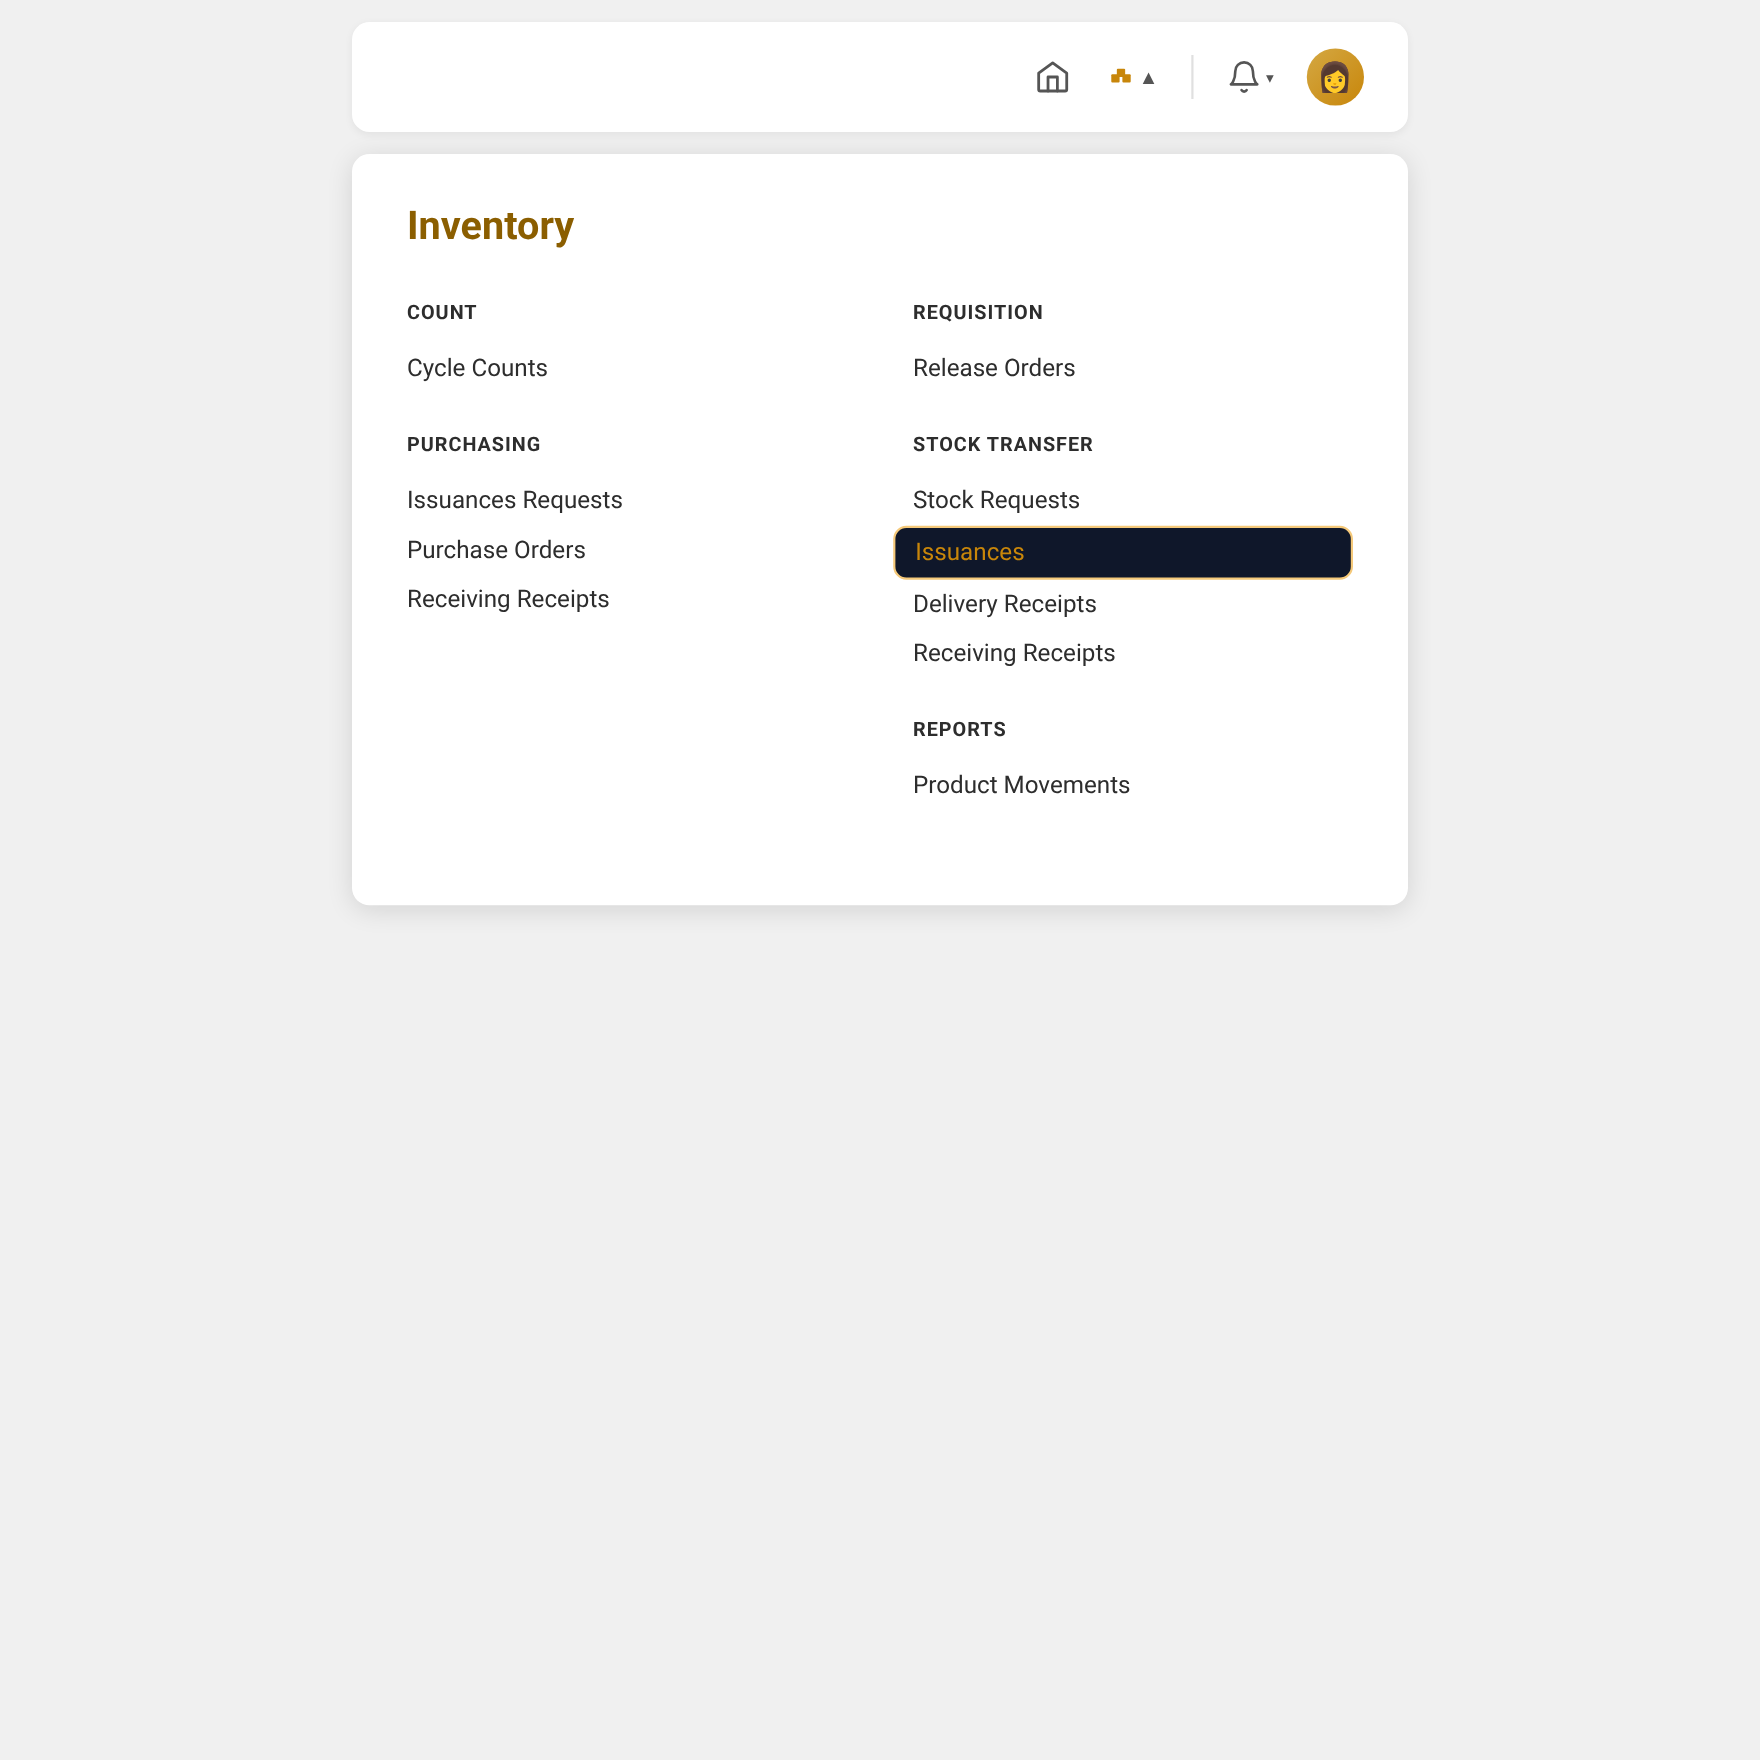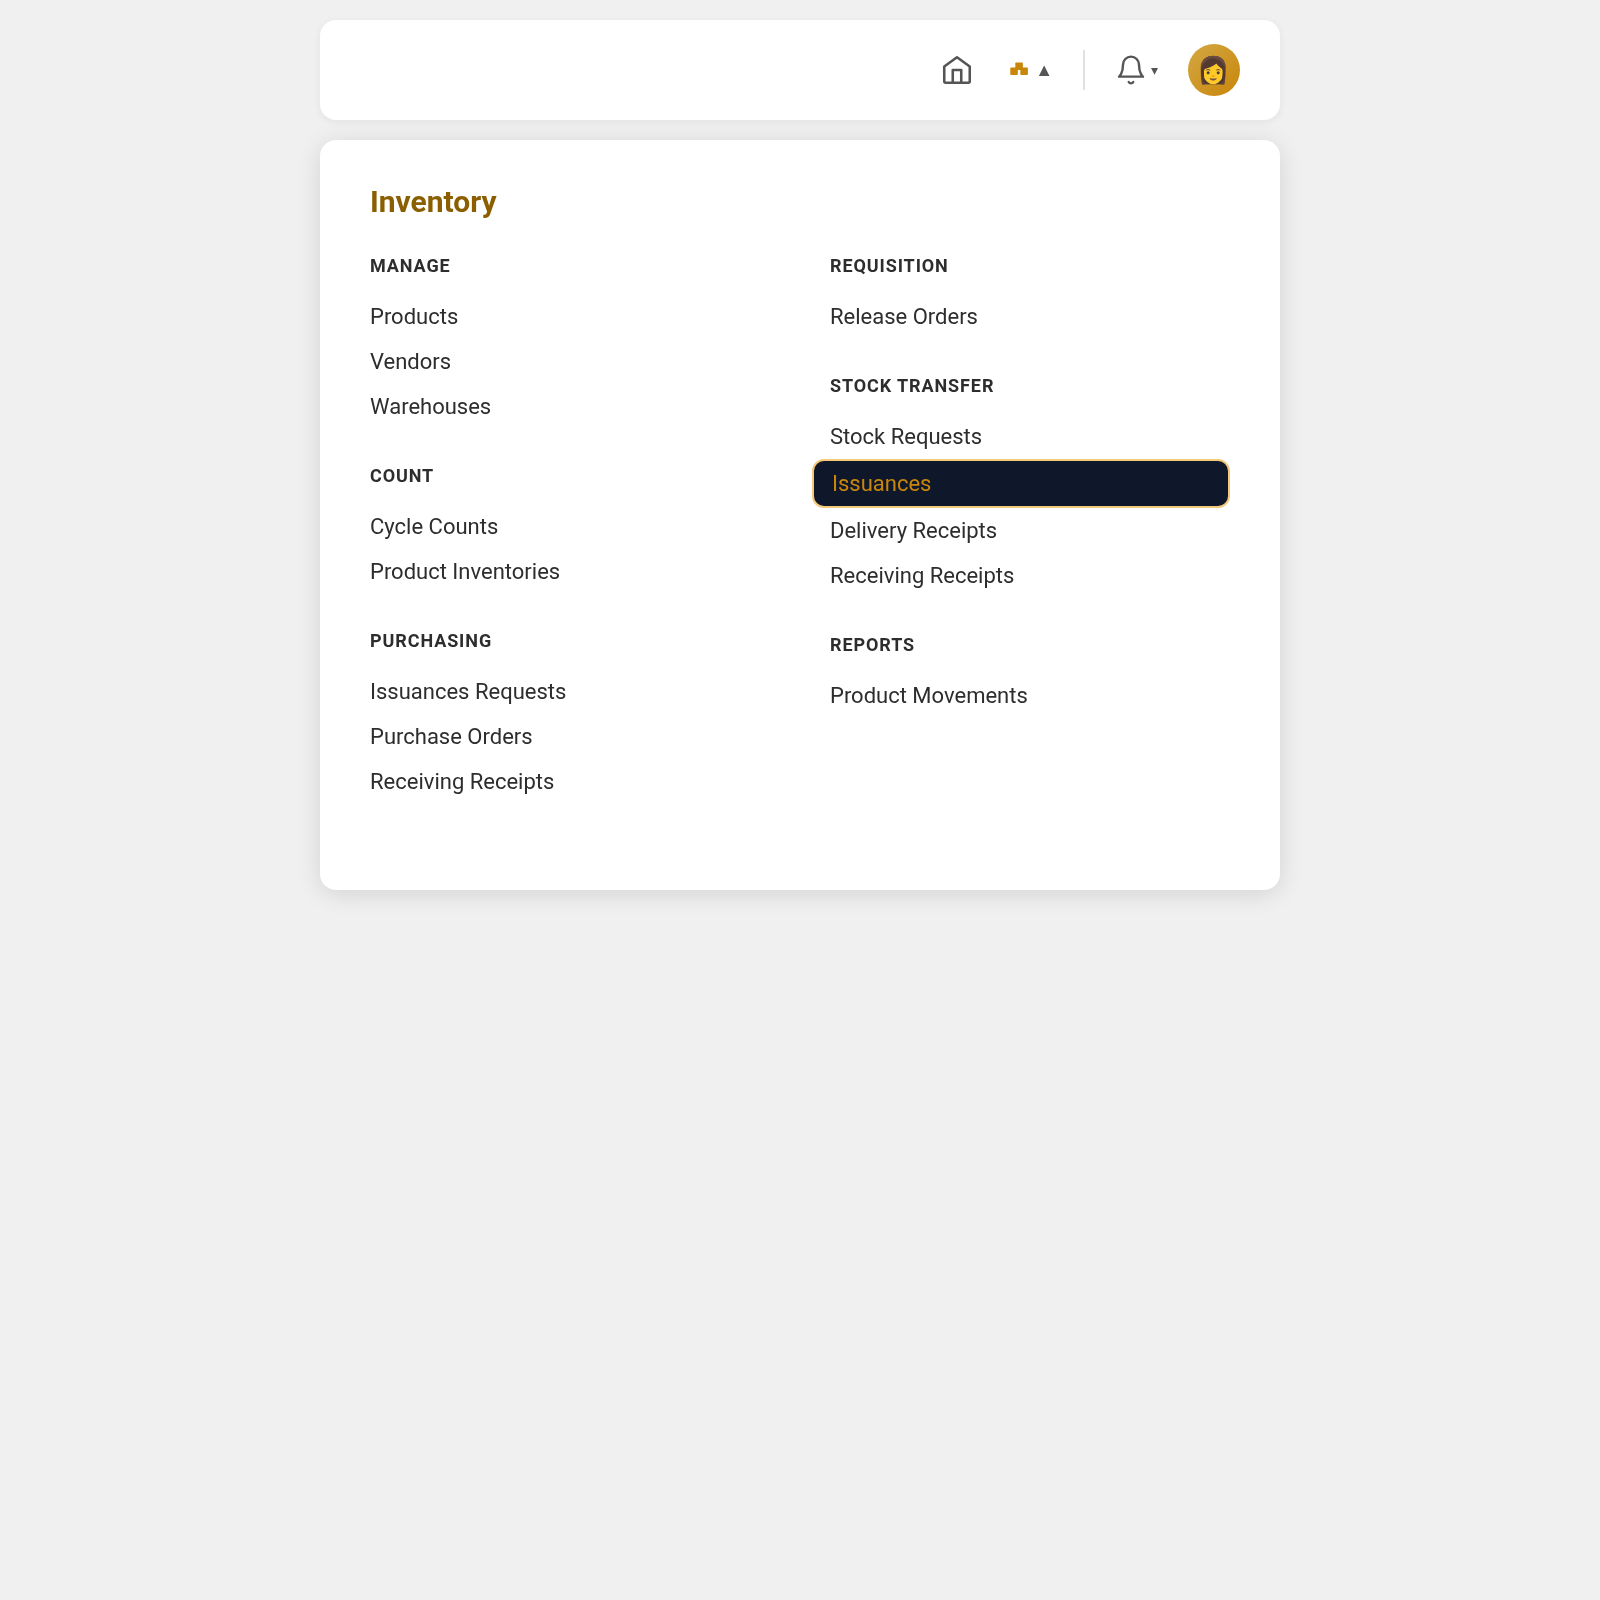--- a/index.html
+++ b/index.html
@@ -83,23 +83,23 @@
     .dropdown-menu {
       background: #ffffff;
       border-radius: 16px;
       box-shadow: 0 4px 24px rgba(0,0,0,0.12);
       padding: 44px 50px 50px 50px;
       width: 100%;
     }
 
     .dropdown-title {
       color: #8B5E00;
-      font-size: 30px;
+      font-size: 36px;
       font-weight: 700;
-      margin-bottom: 36px;
+      margin-bottom: 48px;
     }
 
     .dropdown-columns {
       display: flex;
       gap: 60px;
     }
 
     .dropdown-column {
       flex: 1;
     }
@@ -174,31 +174,24 @@
 </div>
 
 <div class="dropdown-area">
   <div class="dropdown-menu">
     <div class="dropdown-title">Inventory</div>
 
     <div class="dropdown-columns">
 
       <div class="dropdown-column">
 
-        <div class="section-block">
-          <div class="section-label">MANAGE</div>
-          <a class="menu-item">Products</a>
-          <a class="menu-item">Vendors</a>
-          <a class="menu-item">Warehouses</a>
-        </div>
 
         <div class="section-block">
           <div class="section-label">COUNT</div>
           <a class="menu-item">Cycle Counts</a>
-          <a class="menu-item">Product Inventories</a>
         </div>
 
         <div class="section-block">
           <div class="section-label">PURCHASING</div>
           <a class="menu-item">Issuances Requests</a>
           <a class="menu-item">Purchase Orders</a>
           <a class="menu-item">Receiving Receipts</a>
         </div>
 
       </div>

